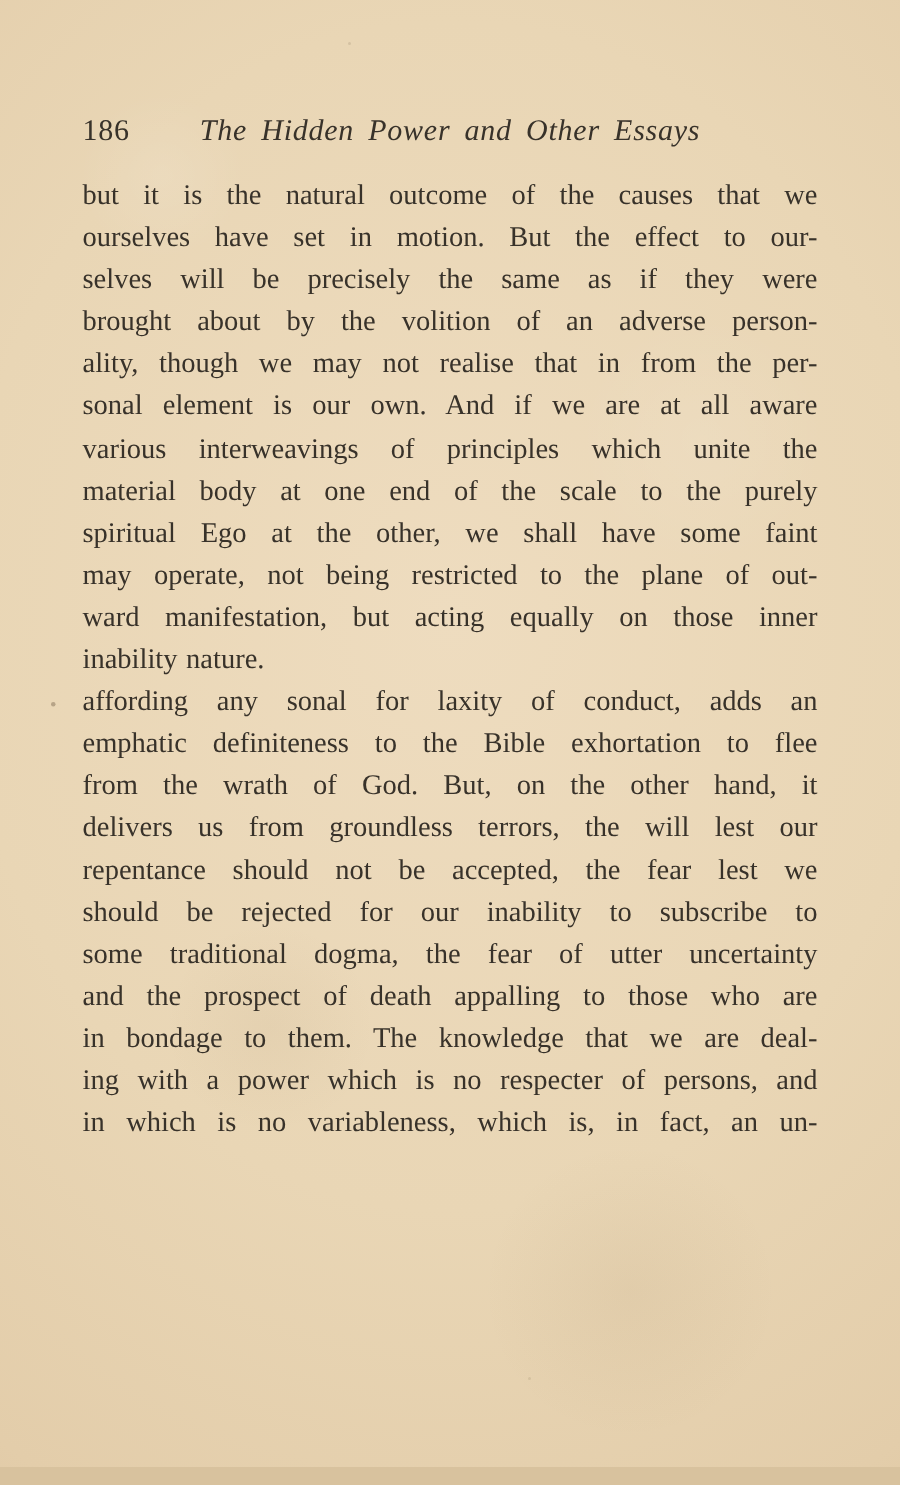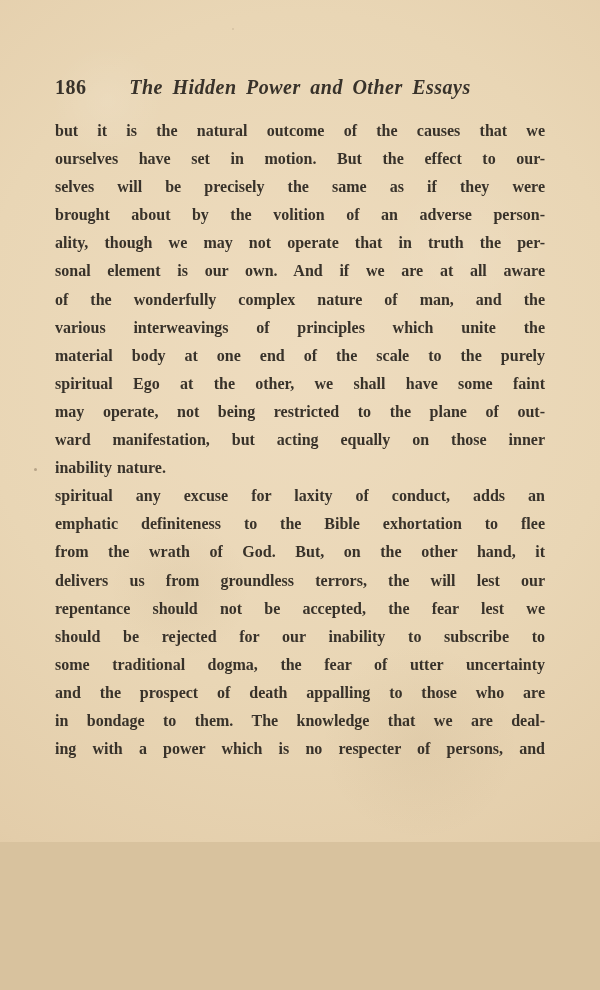--- a/index.html
+++ b/index.html
@@ -3,28 +3,27 @@
 <meta charset="utf-8">
 <style>
   html, body {
     margin: 0;
     padding: 0;
     background: #d8c29e;
   }
   .scan-page {
     position: relative;
     width: 600px;
-    height: 842px;
+    height: 978px;
     overflow: hidden;
     background:
       radial-gradient(ellipse 120% 90% at 50% 42%,
         #eedcbf 0%, #e9d6b5 45%, #e3cdaa 75%, #d9c09a 100%);
     font-family: "Liberation Serif", "DejaVu Serif", serif;
     color: #38322a;
-    font-weight: bold;
   }
   
   .scan-page::before {
     content: "";
     position: absolute;
     inset: 0;
     pointer-events: none;
     background:
       radial-gradient(circle 80px at 18% 12%, rgba(255,255,255,0.10), transparent 70%),
       radial-gradient(circle 120px at 78% 30%, rgba(255,255,255,0.08), transparent 70%),
@@ -51,21 +50,21 @@
     font-style: italic;
     word-spacing: 4px;
   }
   .body-text {
     position: absolute;
     left: 55px;
     top: 117px;
     width: 490px;
   }
   .line {
-    font-size: 16px;
+    font-size: 19px;
     line-height: 28.1px;
     text-align: justify;
     text-align-last: justify;
     word-spacing: 1px;
   }
   .line.indent { text-indent: 22px; }
   .line.no-just { text-align-last: left; }
   .speck {
     position: absolute;
     border-radius: 50%;
@@ -87,33 +86,33 @@
     <span class="page-number">186</span>
     <span class="running-title">The Hidden Power and Other Essays</span>
     <span class="page-number" style="visibility:hidden"></span>
   </div>
 
   <div class="body-text">
       <div class="line">but it is the natural outcome of the causes that we</div>
       <div class="line">ourselves have set in motion.  But the effect to our-</div>
       <div class="line">selves will be precisely the same as if they were</div>
       <div class="line">brought about by the volition of an adverse person-</div>
-      <div class="line">ality, though we may not operate that in truth the per-</div>
+      <div class="line">ality, though we may not realise that in from the per-</div>
       <div class="line">sonal element is our own.  And if we are at all aware</div>
-      <div class="line">of the wonderfully complex nature of man, and the</div>
       <div class="line">various interweavings of principles which unite the</div>
       <div class="line">material body at one end of the scale to the purely</div>
       <div class="line">spiritual Ego at the other, we shall have some faint</div>
       <div class="line">may operate, not being restricted to the plane of out-</div>
       <div class="line">ward manifestation, but acting equally on those inner</div>
       <div class="line no-just">inability nature.</div>
-      <div class="line">spiritual any excuse for laxity of conduct, adds an</div>
+      <div class="line">affording any sonal for laxity of conduct, adds an</div>
       <div class="line">emphatic definiteness to the Bible exhortation to flee</div>
       <div class="line">from the wrath of God.  But, on the other hand, it</div>
       <div class="line">delivers us from groundless terrors, the will lest our</div>
       <div class="line">repentance should not be accepted, the fear lest we</div>
       <div class="line">should be rejected for our inability to subscribe to</div>
       <div class="line">some traditional dogma, the fear of utter uncertainty</div>
       <div class="line">and the prospect of death appalling to those who are</div>
       <div class="line">in bondage to them.  The knowledge that we are deal-</div>
       <div class="line">ing with a power which is no respecter of persons, and</div>
+      <div class="line">in which is no variableness, which is, in fact, an un-</div>
     </div>
 </div>
 
 </body></html>

